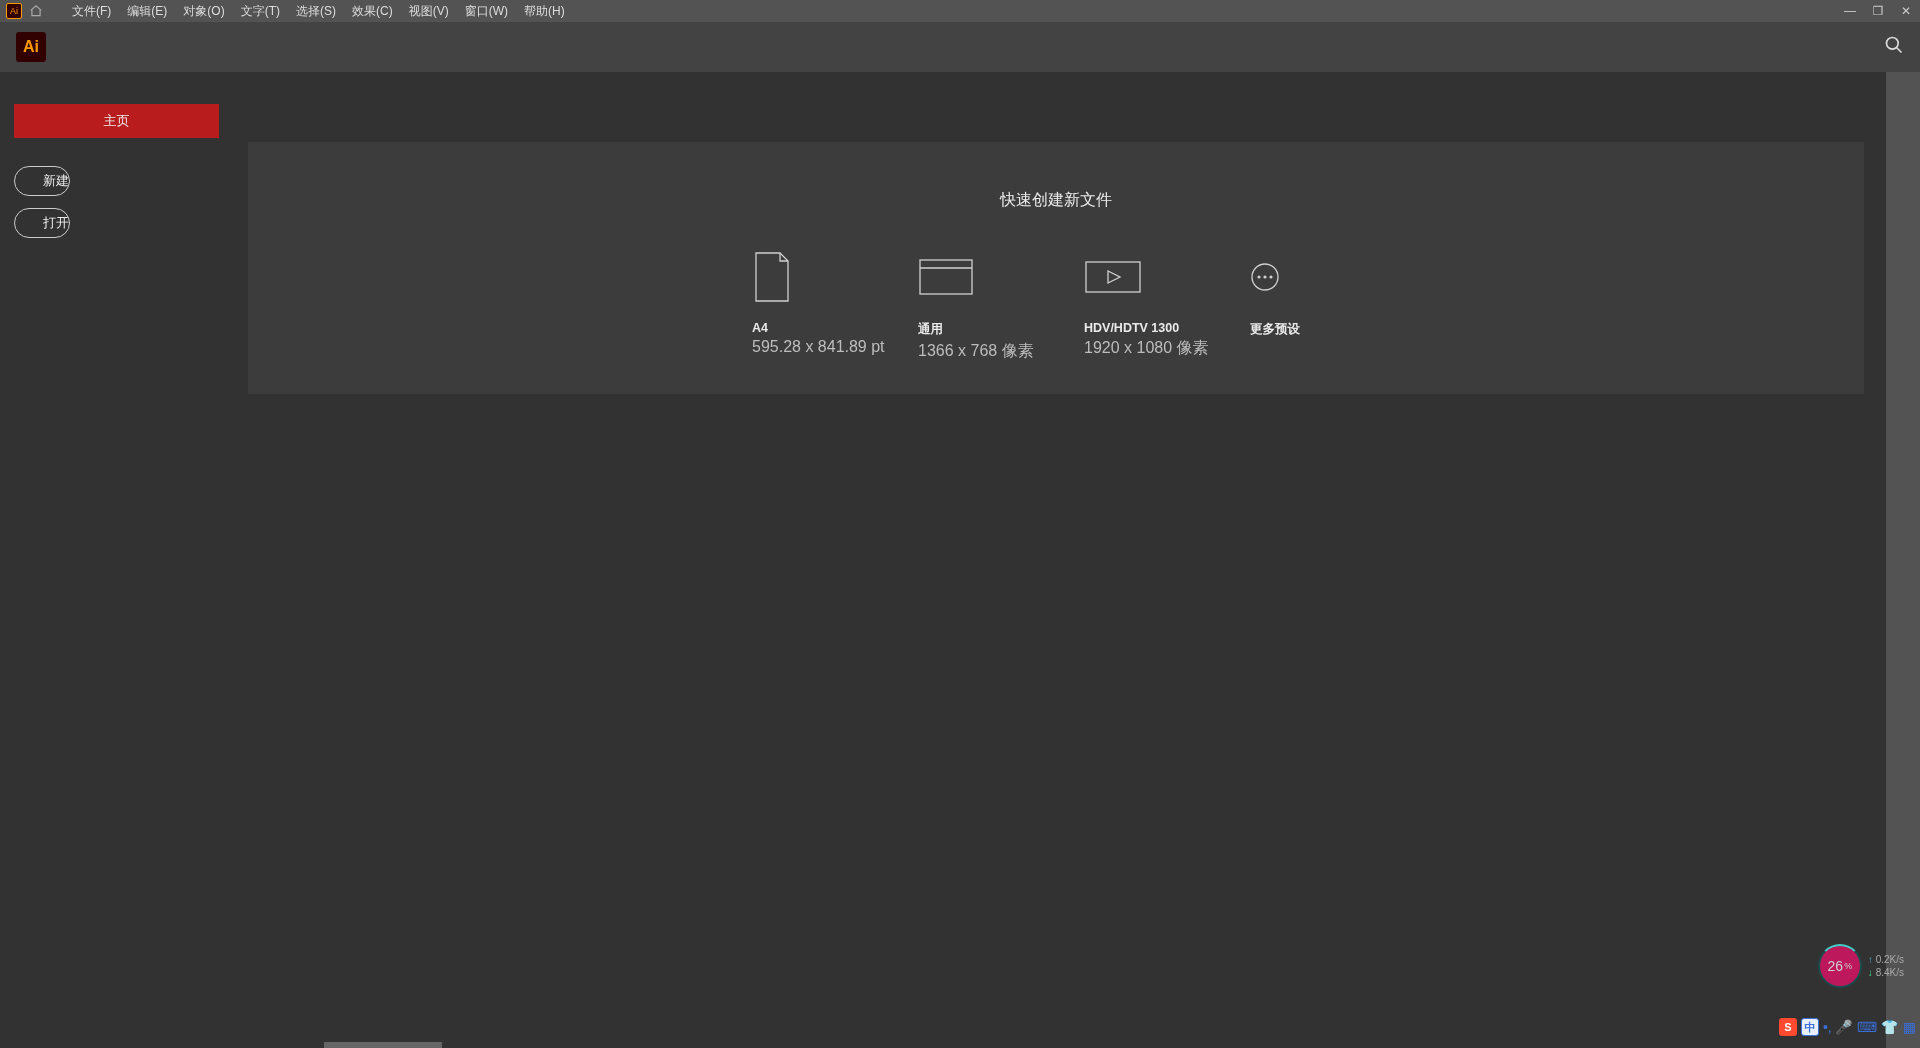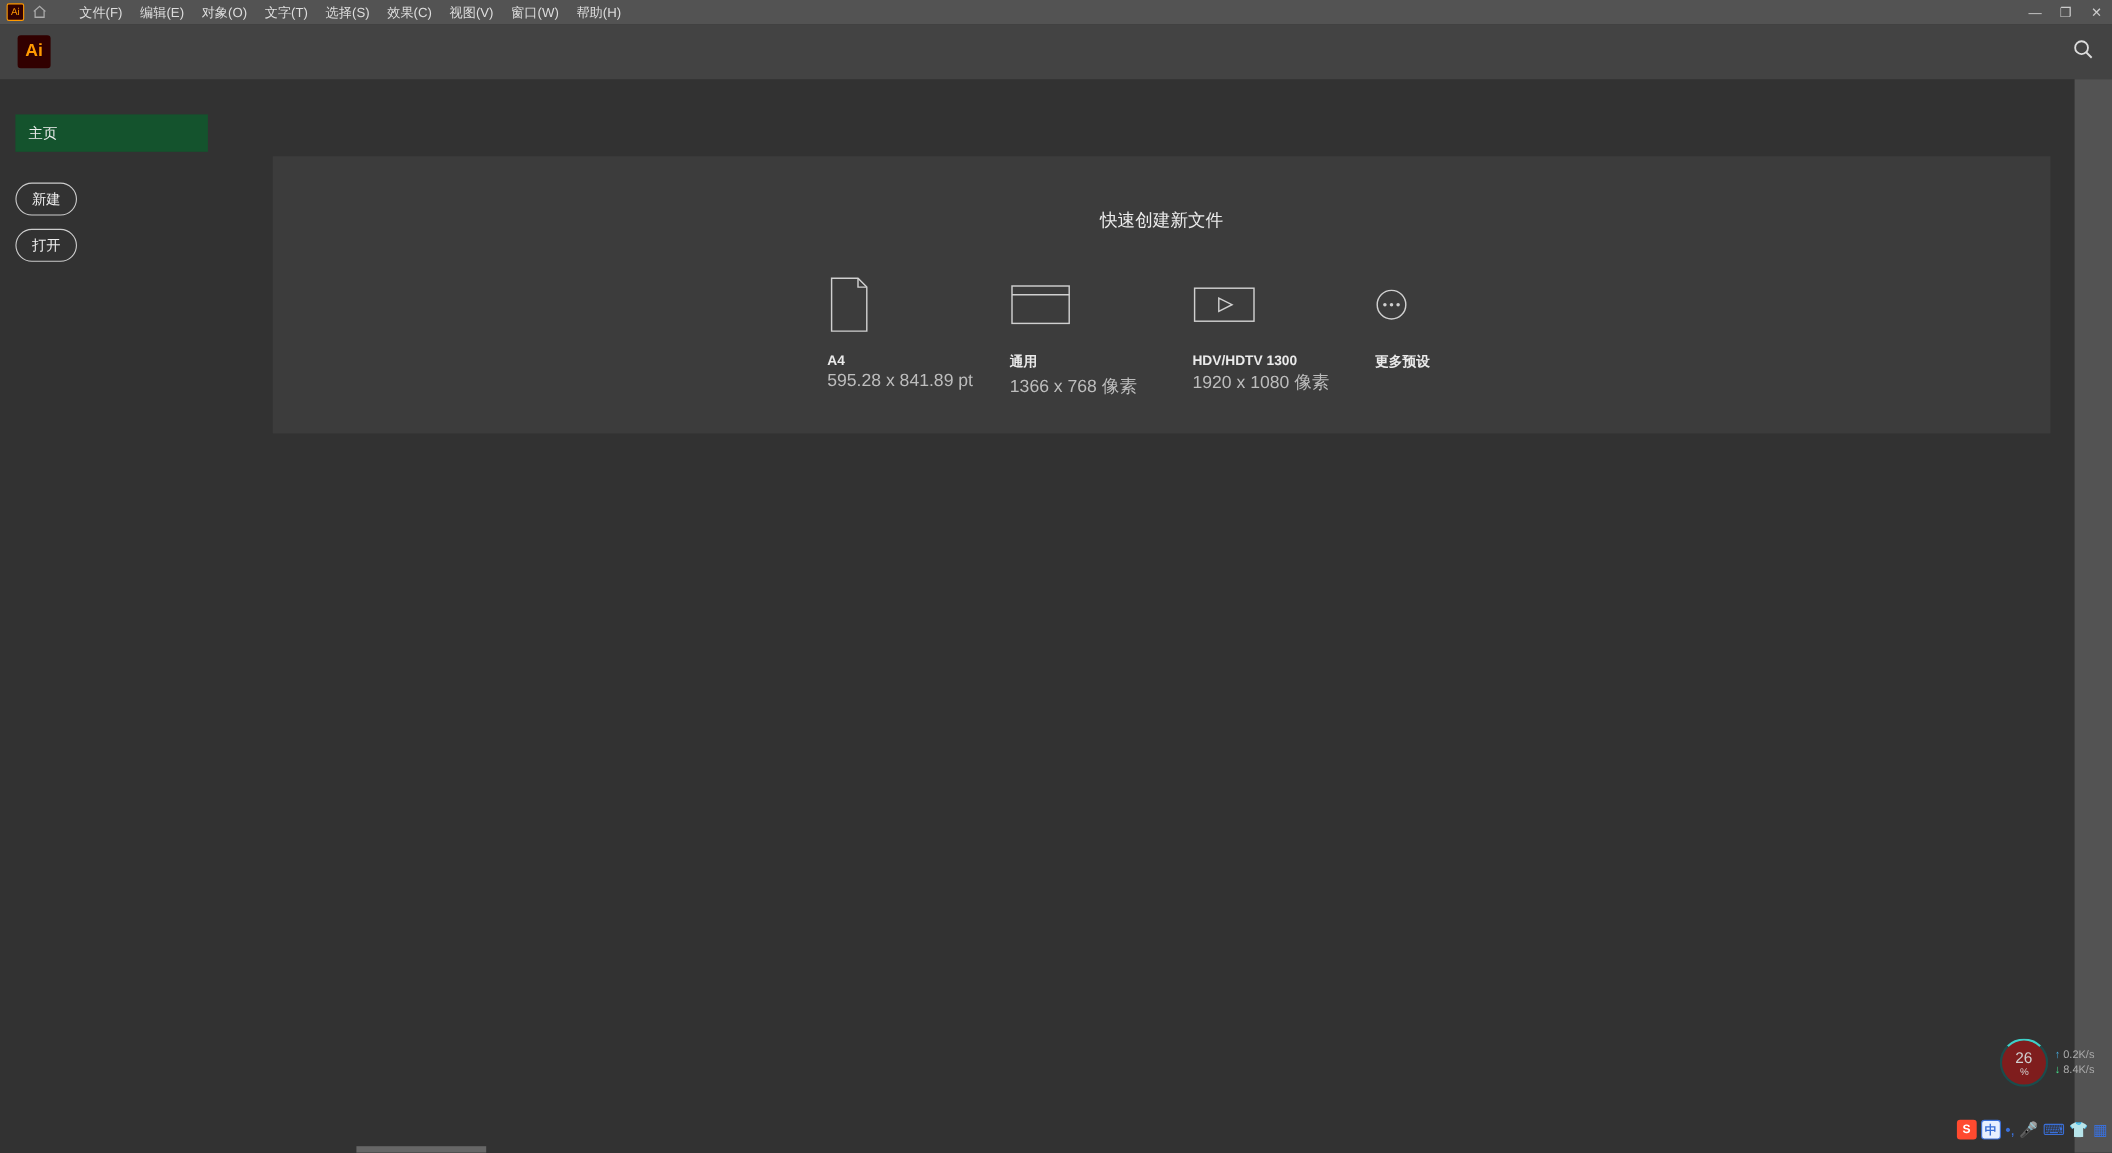--- a/index.html
+++ b/index.html
@@ -78,36 +78,37 @@
   .appbar .search-icon svg { width: 20px; height: 20px; stroke:#ddd; }
 
   
   .sidebar {
     position: absolute;
     left: 14px;
     top: 104px;
     width: 180px;
   }
   .sidebar .tab-home {
-    background: #14532d;
+    background: #b91c1c;
     color: #eee;
     font-size: 13px;
     padding: 8px 12px;
-    width: 175px;
+    width: 205px;
+    text-align: center;
   }
   .sidebar .pill-buttons {
     margin-top: 28px;
     display:flex; flex-direction:column; gap:12px;
   }
   .sidebar .pill {
     width: 56px;
     border: 1px solid #ccc;
     border-radius: 18px;
     padding: 5px 0;
-    text-align: center;
+    text-align: right;
     font-size: 13px;
     color: #eee;
     cursor: pointer;
   }
 
   
   .main-panel {
     position: absolute;
     left: 248px;
     top: 142px;
@@ -169,27 +170,26 @@
     position: absolute;
     right: 16px;
     bottom: 60px;
     display:flex;
     align-items:center;
     gap: 6px;
   }
   .netwidget .ring {
     width: 44px; height: 44px;
     border-radius: 50%;
-    background: #7f1d1d;
+    background: #be185d;
     border: 2px solid #1a4d4d;
     border-top-color: #3ed0c8;
     display:flex;align-items:center;justify-content:center;
     font-size: 14px;
     color:#d0d0d0;
-    flex-direction:column;
   }
   .netwidget .ring small{font-size:9px;margin-left:1px;}
   .netwidget .rates {
     font-size: 10px;
     color:#aaa;
     line-height: 1.3;
   }
   .netwidget .rates .up::before{content:"↑ ";color:#4ad;}
   .netwidget .rates .dn::before{content:"↓ ";color:#4d8;}
 

